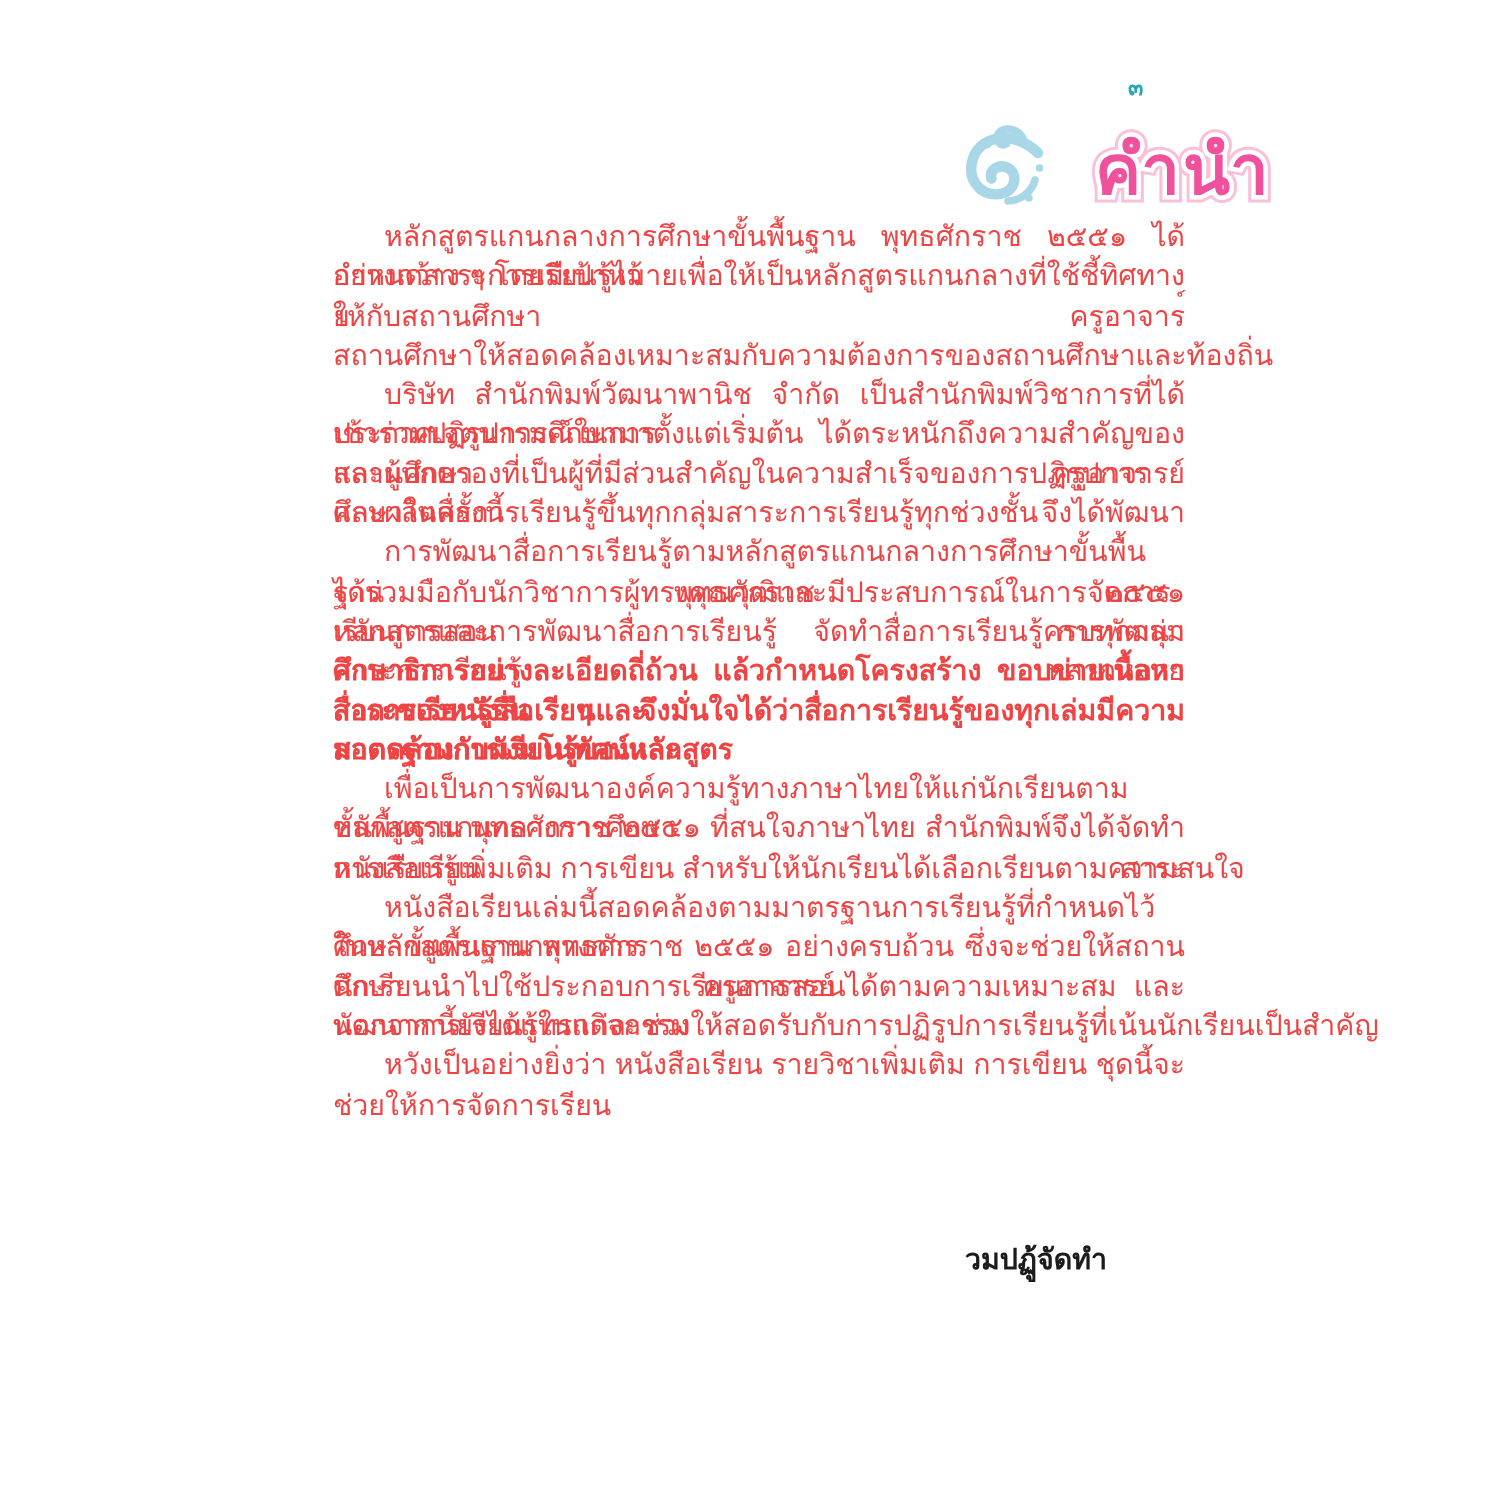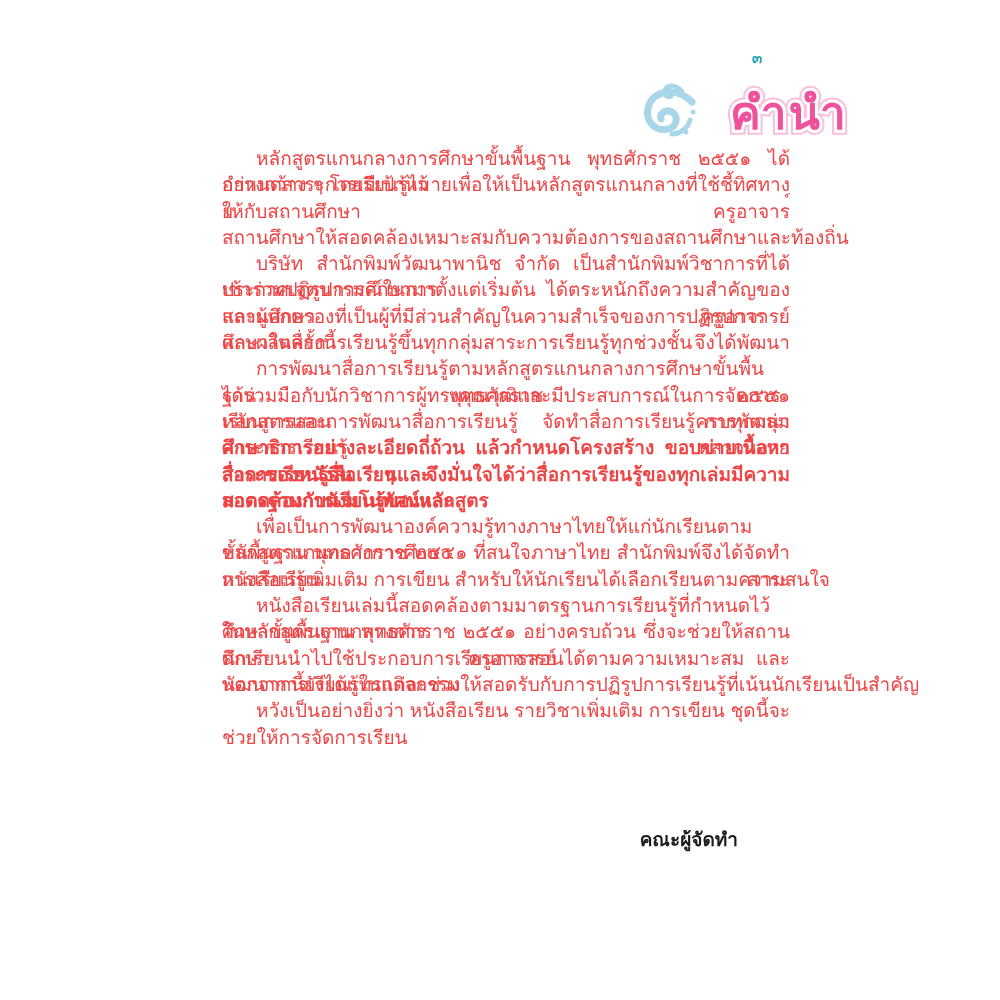--- a/index.html
+++ b/index.html
@@ -147,15 +147,15 @@
       <div class="line indent fill"><span>เพื่อเป็นการพัฒนาองค์ความรู้ทางภาษาไทยให้แก่นักเรียนตามหลักสูตรแกนกลางการศึกษา</span></div>
       <div class="line fill"><span>ขั้นพื้นฐาน พุทธศักราช ๒๕๕๑ ที่สนใจภาษาไทย สำนักพิมพ์จึงได้จัดทำหนังสือเรียน สาระ</span></div>
       <div class="line"><span>การเรียนรู้เพิ่มเติม การเขียน สำหรับให้นักเรียนได้เลือกเรียนตามความสนใจ</span></div>
       <div class="line indent fill"><span>หนังสือเรียนเล่มนี้สอดคล้องตามมาตรฐานการเรียนรู้ที่กำหนดไว้ในหลักสูตรแกนกลางการ</span></div>
       <div class="line fill"><span>ศึกษาขั้นพื้นฐาน พุทธศักราช ๒๕๕๑ อย่างครบถ้วน ซึ่งจะช่วยให้สถานศึกษา ครูอาจารย์ และ</span></div>
       <div class="line fill"><span>นักเรียนนำไปใช้ประกอบการเรียนการสอนได้ตามความเหมาะสม นอกจากนี้ยังได้แทรกกิจกรรม</span></div>
       <div class="line"><span>พัฒนาการเรียนรู้ในแต่ละช่วงให้สอดรับกับการปฏิรูปการเรียนรู้ที่เน้นนักเรียนเป็นสำคัญ</span></div>
       <div class="line indent fill"><span>หวังเป็นอย่างยิ่งว่า หนังสือเรียน รายวิชาเพิ่มเติม การเขียน ชุดนี้จะช่วยให้การจัดการเรียน</span></div>
     </div>
 
-  <div id="signature">คณะผู้จัดทำ</div>
+  <div id="signature">วมปฏู้จัดทำ</div>
 
 </div>
 
 </body></html>

